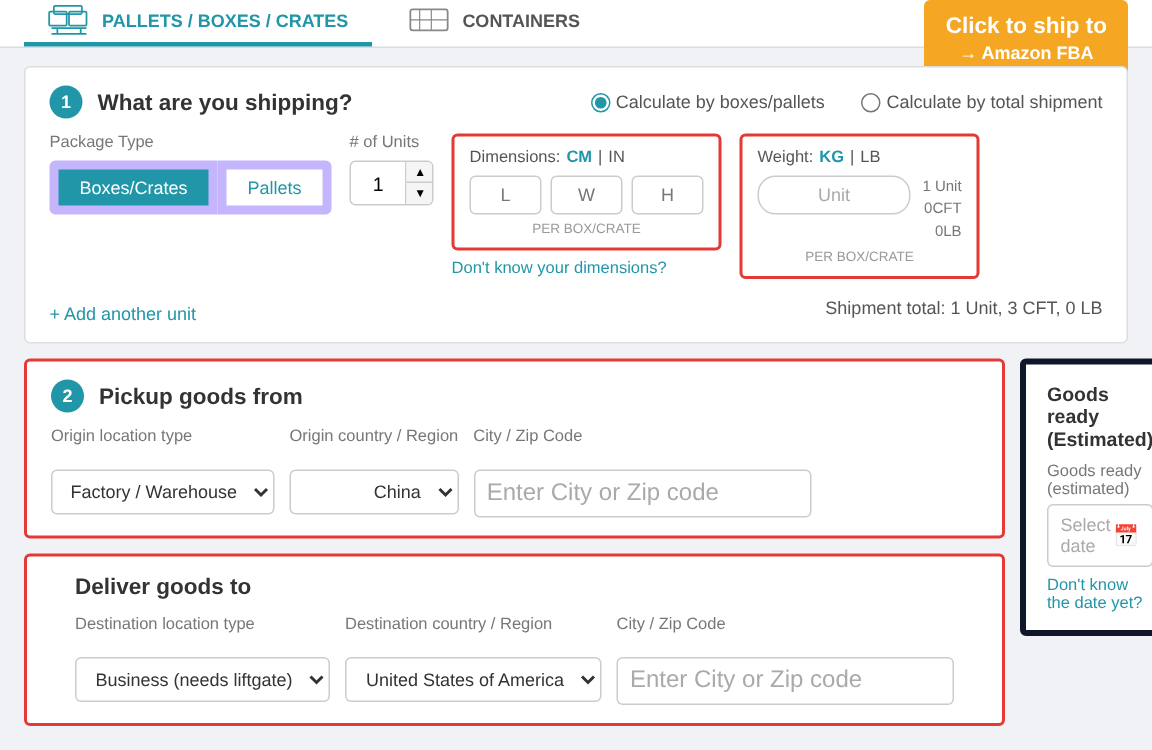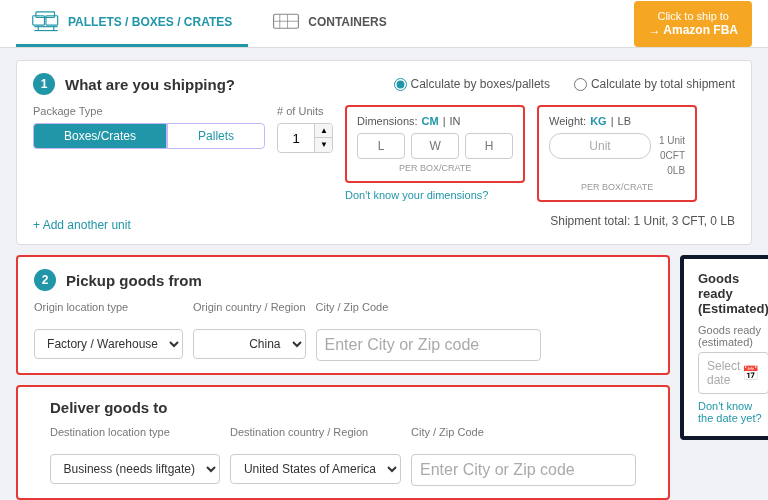--- a/index.html
+++ b/index.html
@@ -3,23 +3,23 @@
   <meta charset="utf-8">
   <style>
     * { box-sizing: border-box; margin: 0; padding: 0; }
     body { font-family: Arial, sans-serif; font-size: 13px; background: #f0f2f5; color: #333; width: 768px; height: 500px; overflow: hidden; }
 
     
     .top-nav {
       background: #fff;
       border-bottom: 1px solid #ddd;
       display: flex;
-      align-items: flex-end;
+      align-items: flex-start;
       padding: 0 16px;
-      height: 48px;
+      height: 32px;
     }
     .nav-tab {
       display: flex;
       align-items: center;
       gap: 8px;
       padding: 0 16px;
       height: 100%;
       cursor: pointer;
       font-size: 13px;
       font-weight: bold;
@@ -119,22 +119,22 @@
     }
     .col-label {
       font-size: 11px;
       color: #777;
       margin-bottom: 2px;
     }
     .btn-group {
       display: flex;
     }
     .btn-toggle {
-      padding: 5px 30px;
-      border: 1px solid #c4b5fd;
+      padding: 5px 14px;
+      border: 6px solid #c4b5fd;
       background: #fff;
       color: #2196a8;
       cursor: pointer;
       font-size: 12px;
     }
     .btn-toggle.active {
       background: #2196a8;
       color: #fff;
     }
     .btn-toggle:first-child { border-radius: 4px 0 0 4px; }
@@ -400,21 +400,21 @@
     <svg class="nav-tab-icon" viewBox="0 0 36 28" fill="none" xmlns="http://www.w3.org/2000/svg">
       <rect x="2" y="4" width="32" height="18" rx="2" stroke="#888" stroke-width="1.5" fill="none"></rect>
       <line x1="10" y1="4" x2="10" y2="22" stroke="#888" stroke-width="1"></line>
       <line x1="20" y1="4" x2="20" y2="22" stroke="#888" stroke-width="1"></line>
       <line x1="2" y1="13" x2="34" y2="13" stroke="#888" stroke-width="1"></line>
     </svg>
     <span style="font-size:12px;color:#555;font-weight:bold;">CONTAINERS</span>
   </div>
 
   <button class="ship-btn">
-    <div style="font-size:11px;font-weight:normal;">Click to ship to</div>
+    <div style="font-size:15px;font-weight:bold;">Click to ship to</div>
     <div>→ Amazon FBA</div>
   </button>
 </div>
 
 <div class="main">
 
   <div class="card">
     <div class="section-header">
       <div class="section-num">1</div>
       <span class="section-title">What are you shipping?</span>

